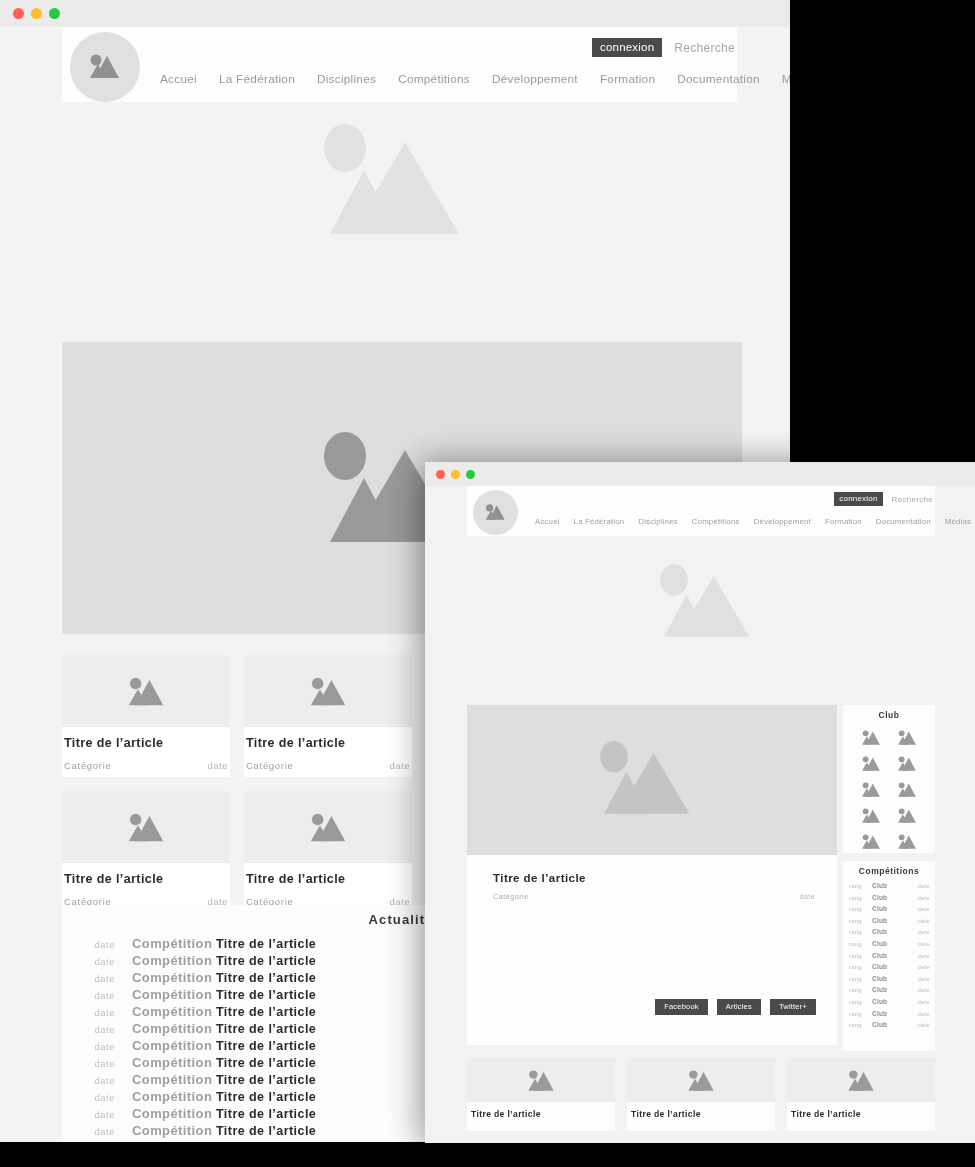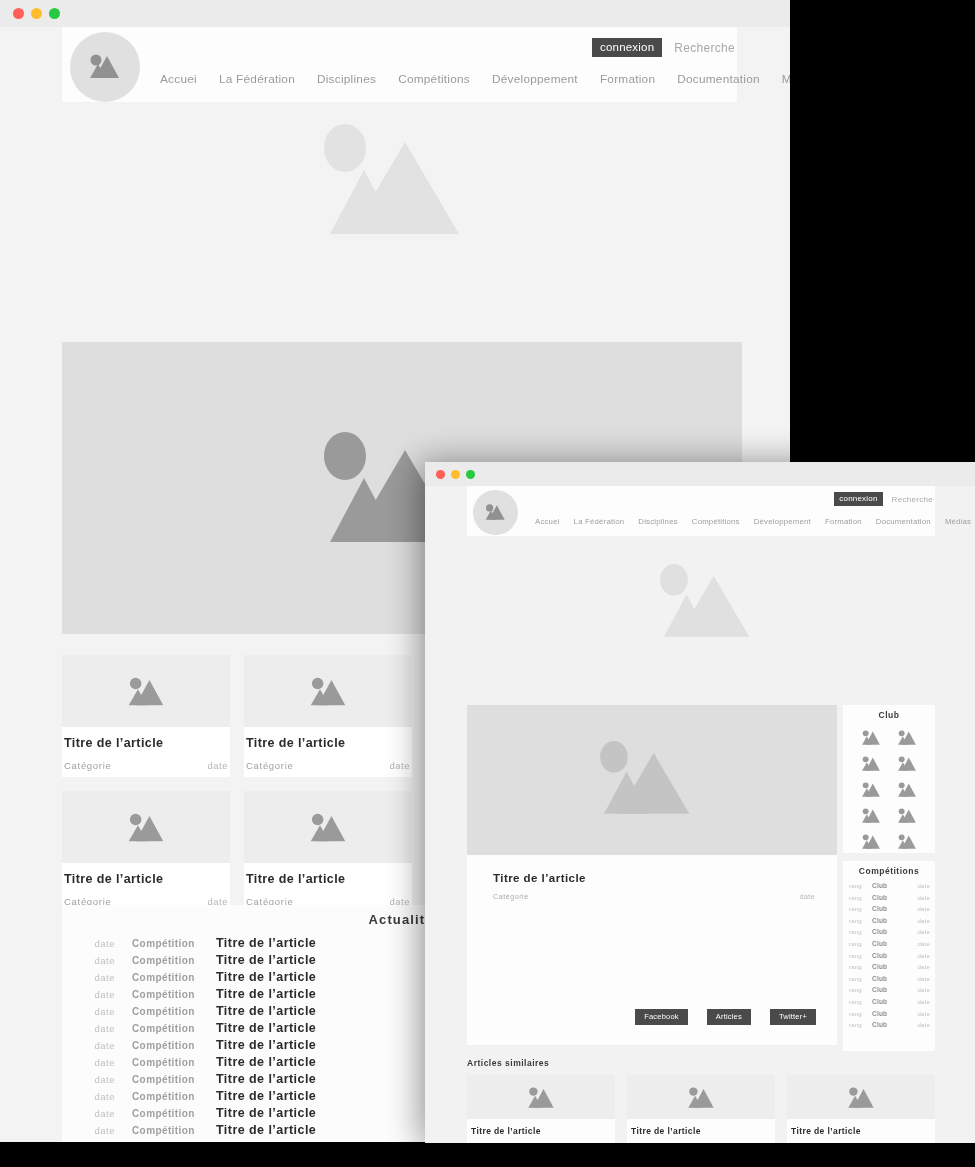--- a/index.html
+++ b/index.html
@@ -55,21 +55,21 @@
   .card-cat { font-size: 9.5px; color: #a0a0a0; letter-spacing: .7px; }
   .card-date { font-size: 9.5px; color: #b5b5b5; letter-spacing: .5px; }
 
   
   .actualite { position: absolute; left: 62px; top: 878px; width: 678px; height: 237px; background: #fcfcfc; }
   .actualite-title { text-align: center; font-size: 13px; font-weight: bold; color: #3a3a3a;
                      letter-spacing: 1.1px; padding-top: 7px; }
   .news-list { margin-top: 9px; }
   .news-row { display: flex; align-items: baseline; height: 17px; padding-left: 13px; }
   .news-date { width: 40px; font-size: 9.5px; color: #c0c0c0; letter-spacing: .5px; text-align: right; }
-  .news-comp { width: 85px; font-size: 10px; font-weight: bold; color: #9f9f9f;
+  .news-comp { width: 85px; font-size: 13px; font-weight: bold; color: #9f9f9f;
                letter-spacing: .4px; padding-left: 17px; }
   .news-title { font-size: 12.5px; font-weight: bold; color: #2b2b2b; letter-spacing: .45px; padding-left: 16px; }
 
   
   #win2 { left: 425px; top: 462px; width: 550px; height: 681px;
           box-shadow: -6px -4px 30px rgba(0,0,0,0.22), 0 8px 34px rgba(0,0,0,0.26); }
   #win2 .viewport { position: relative; width: 550px; height: 657px; background: #f2f2f2; }
 
   .site-header2 { position: absolute; left: 42px; top: 0; width: 468px; height: 50px; background: #fdfdfd; }
   .logo-circle2 { position: absolute; left: 6px; top: 4px; width: 45px; height: 45px; border-radius: 50%;
@@ -81,21 +81,21 @@
   .navbar2 span { color: #9e9e9e; font-size: 7.8px; letter-spacing: .2px; white-space: nowrap; }
 
   .hero2 { position: absolute; left: 42px; top: 50px; width: 468px; height: 132px; background: #f2f2f2; }
   .article-img { position: absolute; left: 42px; top: 219px; width: 370px; height: 150px; background: #dedede; }
   .article-body { position: absolute; left: 42px; top: 369px; width: 370px; height: 190px; background: #fdfdfd; }
   .art-title { font-size: 11.5px; font-weight: bold; color: #2b2b2b; letter-spacing: .45px; padding: 17px 0 0 26px; }
   .art-meta { display: flex; justify-content: space-between; padding: 9px 22px 0 26px; }
   .art-cat { font-size: 7px; color: #a8a8a8; letter-spacing: .6px; }
   .art-date { font-size: 7px; color: #b5b5b5; letter-spacing: .4px; }
   .art-content { font-size: 8.5px; color: #787878; letter-spacing: .4px; padding: 22px 0 0 26px; }
-  .share-row { position: absolute; right: 21px; bottom: 20px; display: flex; gap: 19px; }
+  .share-row { position: absolute; right: 21px; bottom: 30px; display: flex; gap: 9px; }
   .share-btn { background: #4a4a4a; color: #ffffff; font-size: 7.5px; padding: 3px 9px 4px; letter-spacing: .2px; }
 
   
   .side-club { position: absolute; left: 418px; top: 219px; width: 92px; height: 148px; background: #fdfdfd; }
   .side-title { text-align: center; font-size: 8.5px; font-weight: bold; color: #3a3a3a;
                 letter-spacing: .5px; padding-top: 5px; }
   .club-grid { display: grid; grid-template-columns: 1fr 1fr; gap: 7px 0; padding: 8px 10px 0; justify-items: center; }
   .side-comp { position: absolute; left: 418px; top: 375px; width: 92px; height: 190px; background: #fdfdfd; }
   .comp-list { padding-top: 6px; }
   .comp-row { display: flex; align-items: baseline; height: 11.6px; padding: 0 5px 0 6px; }
@@ -558,21 +558,20 @@
             </div>
             <div class="comp-row">
               <span class="comp-rang">rang</span>
               <span class="comp-club">Club</span>
               <span class="comp-date">date</span>
             </div>
           </div>
       </div>
 
       <div class="similar-wrap">
-        <div class="similar-title">Articles similaires</div>
         <div class="similar-grid" id="similar-grid">
             <div class="card2">
               <div class="card2-img">
                 <svg width="34" height="27" viewBox="0 0 40 32">
                   <circle cx="11" cy="9" r="5" fill="#9a9a9a"></circle>
                   <polygon points="23,6 35,28 11,28" fill="#9a9a9a"></polygon>
                   <polygon points="13,14 21,28 5,28" fill="#9a9a9a"></polygon>
                 </svg>
               </div>
               <div class="card2-title">Titre de l’article</div>

